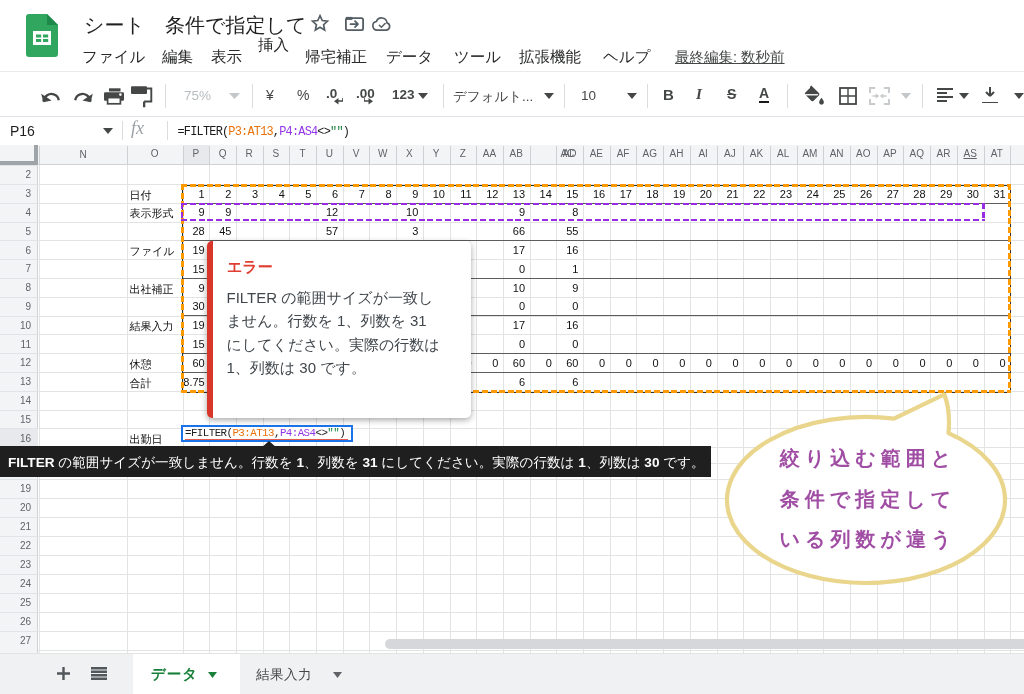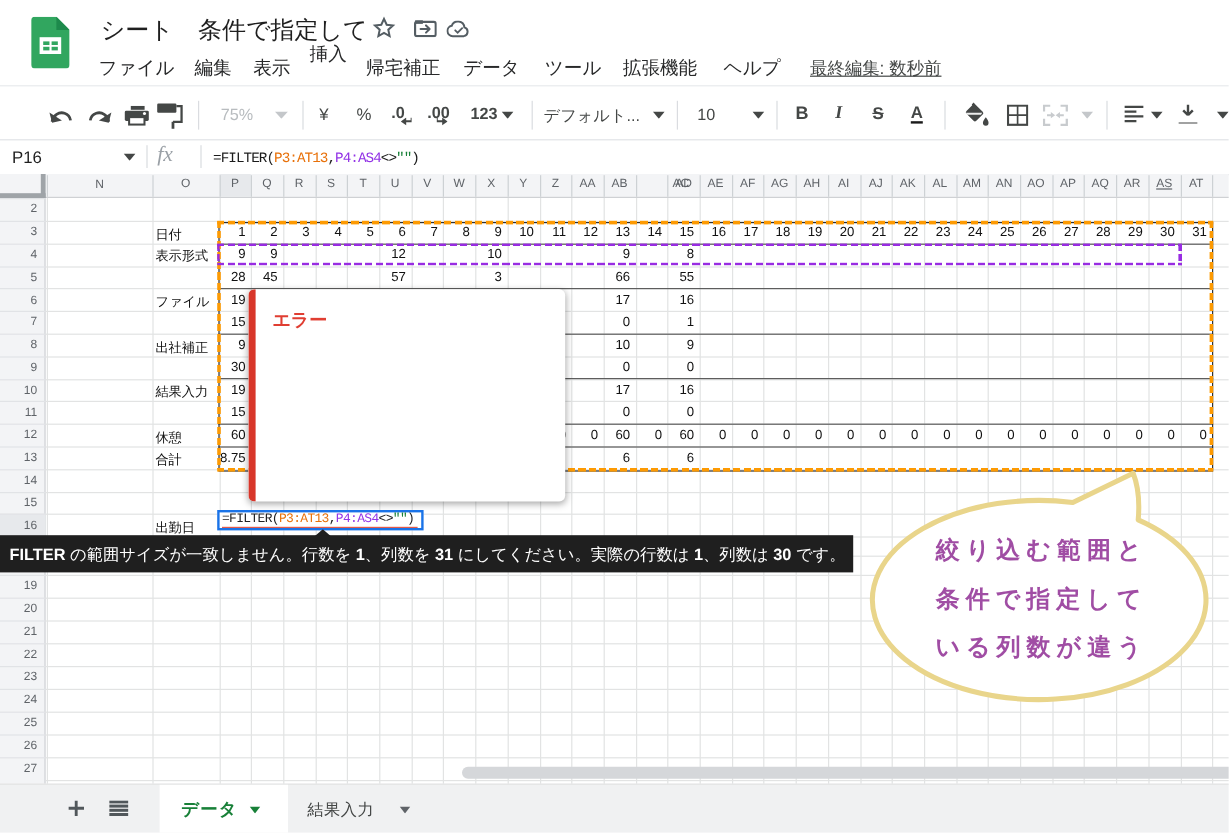--- a/index.html
+++ b/index.html
@@ -448,20 +448,21 @@
 <div class="abs" style="left:1008.4px;top:184.2px;width:2.5px;height:206.8px;background:repeating-linear-gradient(180deg,#fd9a02 0 6px,rgba(0,0,0,0) 6px 8.6px);"></div>
 <div class="abs" style="left:181.0px;top:203.1px;width:803.7px;height:2.4px;background:repeating-linear-gradient(90deg,#982ce2 0 6px,rgba(0,0,0,0) 6px 8.8px);"></div>
 <div class="abs" style="left:181.0px;top:219.1px;width:803.7px;height:2.4px;background:repeating-linear-gradient(90deg,#982ce2 0 6px,rgba(0,0,0,0) 6px 8.8px);"></div>
 <div class="abs" style="left:181.0px;top:203.1px;width:2.4px;height:16.0px;background:repeating-linear-gradient(180deg,#982ce2 0 6px,rgba(0,0,0,0) 6px 8.8px);"></div>
 <div class="abs" style="left:982.3px;top:203.1px;width:2.4px;height:18.4px;background:repeating-linear-gradient(180deg,#982ce2 0 6px,rgba(0,0,0,0) 6px 8.8px);"></div>
 
 <div class="abs" style="left:206.5px;top:241px;width:264px;height:177px;background:#fff;border-radius:5px;
  box-shadow:0 2px 6px rgba(0,0,0,.35);overflow:hidden;">
  <div class="abs" style="left:0;top:0;width:6px;height:177px;background:#d8362a;"></div>
  <div class="abs" style="left:20.5px;top:16.5px;font-size:15px;font-weight:bold;color:#e03e32;">エラー</div>
+ <div class="abs" style="left:20px;top:45px;font-size:15px;color:#40464b;line-height:23.3px;white-space:nowrap;">FILTER の範囲サイズが一致し<br>ません。行数を 1、列数を 31<br>にしてください。実際の行数は<br>1、列数は 30 です。</div>
 </div>
 
 <div class="abs" style="left:180.5px;top:424.5px;width:172px;height:17.5px;background:#fff;border:2.2px solid #1a73e8;box-sizing:border-box;">
  <div class="abs" style="left:2.5px;top:0.8px;font-size:10.8px;font-family:'Liberation Mono',monospace;letter-spacing:-0.55px;color:#202124;white-space:nowrap;">=FILTER(<span style="color:#e8710a">P3:AT13</span>,<span style="color:#9334e6">P4:AS4</span>&lt;&gt;<span style="color:#188038">""</span>)</div>
  <div class="abs" style="left:2px;top:12.6px;width:163px;height:1.4px;background:#e25a4b;"></div>
 </div>
 
 <svg class="abs" style="left:261px;top:441px" width="16" height="7">
     <path d="M8 0 L16 7 H0 Z" fill="#1f1f1f"></path>
   </svg>

